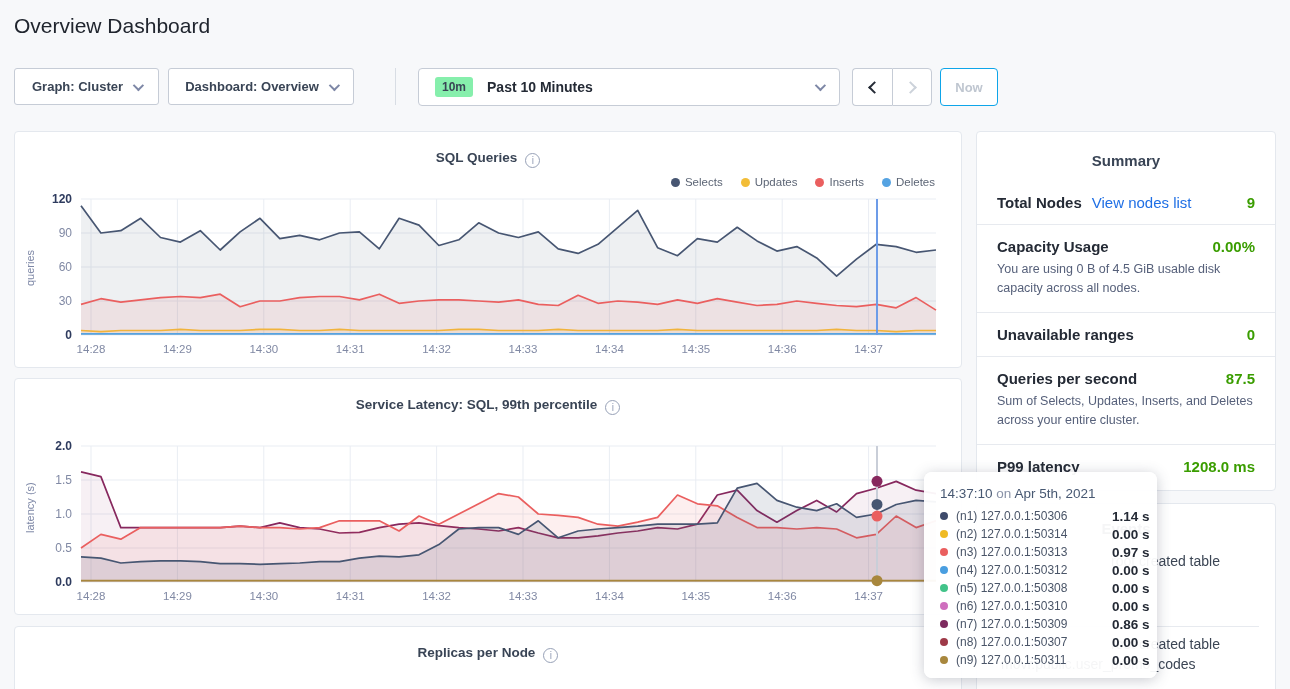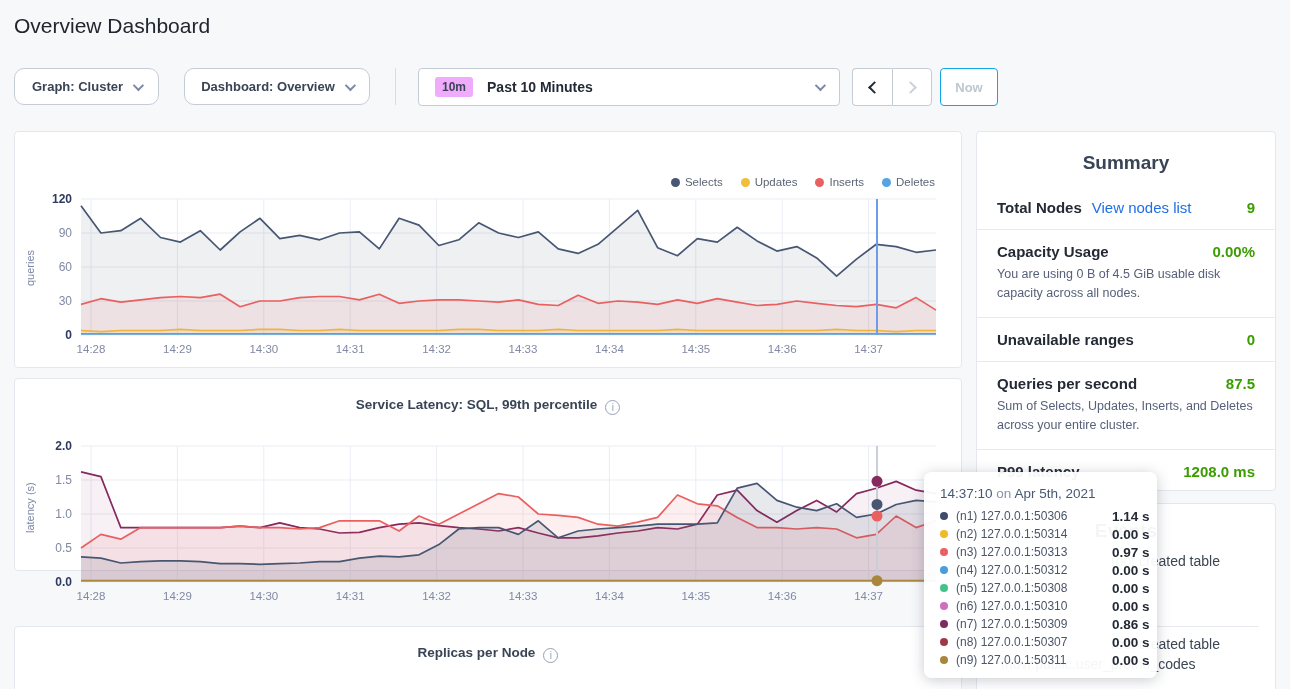--- a/index.html
+++ b/index.html
@@ -2,28 +2,28 @@
 <html><head>
 <meta charset="utf-8">
 <style>
   * { margin:0; padding:0; box-sizing:border-box; }
   html,body { width:1290px; height:689px; overflow:hidden; }
   body { position:relative; background:#f7f8fa; font-family:"Liberation Sans", sans-serif; color:#242a35; }
 
   .page-title { position:absolute; left:14px; top:14px; font-size:21px; font-weight:500; color:#20252e; }
 
   
-  .dd { position:absolute; top:68px; height:37px; background:#fff; border:1px solid #c6ccd6; border-radius:10px;
+  .dd { position:absolute; top:68px; height:37px; background:#fff; border:1px solid #c6ccd6; border-radius:3px;
         display:flex; align-items:center; justify-content:center; gap:10px; font-size:13px; font-weight:700; color:#394455; cursor:pointer; }
   .chev { width:8px; height:8px; border-right:2px solid #7d87a6; border-bottom:2px solid #7d87a6;
           transform:rotate(45deg) translateY(-2px); display:inline-block; }
   .divider-v { position:absolute; left:395px; top:68px; width:1px; height:37px; background:#d8dde4; }
   .time-picker { position:absolute; left:418px; top:68px; width:422px; height:38px; background:#fff; border:1px solid #c6ccd6;
                  border-radius:4px; display:flex; align-items:center; padding:0 16px; gap:14px; cursor:pointer; }
-  .time-badge { background:#f0abfc; color:#394455; font-size:12px; font-weight:700; border-radius:3px; padding:3px 7px; }
+  .time-badge { background:#86efac; color:#394455; font-size:12px; font-weight:700; border-radius:3px; padding:3px 7px; }
   .time-label { font-size:14px; font-weight:700; color:#242a35; flex:1; }
   .pager { position:absolute; left:852px; top:68px; height:38px; display:flex; }
   .pager button { width:40px; height:38px; background:#fff; border:1px solid #c6ccd6; cursor:pointer; position:relative; }
   .pager button:first-child { border-radius:4px 0 0 4px; border-right:none; }
   .pager button:last-child  { border-radius:0 4px 4px 0; }
   .arrow { width:9px; height:9px; border-right:2.5px solid #242a35; border-bottom:2.5px solid #242a35; display:inline-block; }
   .arrow.left  { transform:rotate(135deg); margin-left:3px; }
   .arrow.right { transform:rotate(-45deg); margin-right:3px; border-color:#ccd2da; }
   .now-btn { position:absolute; left:940px; top:68px; width:58px; height:38px; background:#fff; border:1px solid #0ea5e9;
              border-radius:4px; font-size:13px; font-weight:700; color:#bfc6d0; cursor:default; }
@@ -35,21 +35,21 @@
                font-size:10px; line-height:13px; color:#97a1b7; text-align:center; font-style:normal; font-weight:400;
                vertical-align:-2px; margin-left:8px; }
   .ylabel { position:absolute; left:2px; top:135px; width:26px; text-align:center; transform:rotate(-90deg);
             transform-origin:center; font-size:11px; color:#7d87a6; white-space:nowrap; }
   .legend { position:absolute; right:26px; top:44px; display:flex; gap:18px; }
   .legend-item { display:flex; align-items:center; gap:5px; font-size:11.5px; color:#5c6575; }
   .legend-dot { width:9px; height:9px; border-radius:50%; }
   .chart-svg-wrap { position:absolute; left:20px; top:60px; width:912px; height:172px; }
 
   
-  .panel-title { text-align:center; font-size:19px; font-weight:700; color:#394455; padding-top:20px; }
+  .panel-title { text-align:center; font-size:15px; font-weight:700; color:#394455; padding-top:20px; }
   .metric-row { padding:13px 20px; border-bottom:1px solid #e7eaef; }
   .metric-row:last-child { border-bottom:none; }
   .metric-head { display:flex; align-items:center; gap:10px; }
   .metric-label { font-size:15px; font-weight:700; color:#242a35; }
   .metric-link { font-size:15px; font-weight:400; color:#1f6fe5; cursor:pointer; }
   .metric-value { margin-left:auto; font-size:15px; font-weight:700; color:#3a9d00; }
   .metric-desc { font-size:12.5px; color:#56607a; line-height:1.55; margin-top:5px; }
   .metric-desc:empty { display:none; }
 
   
@@ -68,37 +68,38 @@
 </style>
 </head>
 <body>
 
 <h1 class="page-title">Overview Dashboard</h1>
 
 <div class="dd" style="left:14px; width:145px;">
   <span>Graph: Cluster</span>
   <span class="chev"></span>
 </div>
-<div class="dd" style="left:184px; width:186px;">
+<div class="dd" style="left:168px; width:186px;">
   <span>Dashboard: Overview</span>
   <span class="chev"></span>
 </div>
 <div class="divider-v"></div>
 <div class="time-picker">
   <span class="time-badge">10m</span>
   <span class="time-label">Past 10 Minutes</span>
   <span class="chev"></span>
 </div>
 <div class="pager">
   <button><span class="arrow left"></span></button>
   <button><span class="arrow right"></span></button>
 </div>
 <button class="now-btn">Now</button>
 
 <div class="card" style="left:14px; top:131px; width:948px; height:237px;">
+  <div class="chart-title"><span>SQL Queries</span><span class="info-icon">i</span></div>
   <div class="legend">
       <div class="legend-item">
         <span class="legend-dot" style="background: rgb(71, 86, 114);"></span>
         <span>Selects</span>
       </div>
       <div class="legend-item">
         <span class="legend-dot" style="background: rgb(242, 189, 56);"></span>
         <span>Updates</span>
       </div>
       <div class="legend-item">
@@ -149,21 +150,21 @@
         <polygon points="46,143 46.0,138.5 65.9,139.6 85.8,138.5 105.7,138.5 125.5,138.5 145.4,137.3 165.3,138.5 185.2,138.5 205.1,138.5 225.0,137.3 244.8,137.3 264.7,138.5 284.6,138.5 304.5,137.3 324.4,138.5 344.3,138.5 364.1,138.5 384.0,138.5 403.9,138.5 423.8,137.3 443.7,137.3 463.6,138.5 483.4,138.5 503.3,138.5 523.2,137.3 543.1,138.5 563.0,138.5 582.9,138.5 602.7,138.5 622.6,138.5 642.5,137.3 662.4,138.5 682.3,138.5 702.2,138.5 722.0,138.5 741.9,138.5 761.8,138.5 781.7,138.5 801.6,137.3 821.5,138.5 841.3,138.5 861.2,139.6 881.1,138.5 901.0,138.5 901,143" fill="rgba(242,189,56,0.10)" stroke="none"></polygon>
         <polyline points="46.0,138.5 65.9,139.6 85.8,138.5 105.7,138.5 125.5,138.5 145.4,137.3 165.3,138.5 185.2,138.5 205.1,138.5 225.0,137.3 244.8,137.3 264.7,138.5 284.6,138.5 304.5,137.3 324.4,138.5 344.3,138.5 364.1,138.5 384.0,138.5 403.9,138.5 423.8,137.3 443.7,137.3 463.6,138.5 483.4,138.5 503.3,138.5 523.2,137.3 543.1,138.5 563.0,138.5 582.9,138.5 602.7,138.5 622.6,138.5 642.5,137.3 662.4,138.5 682.3,138.5 702.2,138.5 722.0,138.5 741.9,138.5 761.8,138.5 781.7,138.5 801.6,137.3 821.5,138.5 841.3,138.5 861.2,139.6 881.1,138.5 901.0,138.5" fill="none" stroke="#f2bd38" stroke-width="1.7" stroke-linejoin="round"></polyline>
         <polygon points="46,143 46.0,112.4 65.9,106.7 85.8,110.1 105.7,107.9 125.5,105.6 145.4,104.5 165.3,105.6 185.2,102.2 205.1,114.7 225.0,109.0 244.8,109.0 264.7,105.6 284.6,104.5 304.5,104.5 324.4,107.9 344.3,102.2 364.1,111.3 384.0,109.0 403.9,107.9 423.8,107.9 443.7,109.0 463.6,110.1 483.4,107.9 503.3,112.4 523.2,113.5 543.1,103.3 563.0,111.3 582.9,109.0 602.7,110.1 622.6,112.4 642.5,107.9 662.4,111.3 682.3,106.7 702.2,110.1 722.0,113.5 741.9,112.4 761.8,109.0 781.7,111.3 801.6,113.5 821.5,114.7 841.3,112.4 861.2,115.8 881.1,105.6 901.0,118.1 901,143" fill="rgba(234,95,95,0.10)" stroke="none"></polygon>
         <polyline points="46.0,112.4 65.9,106.7 85.8,110.1 105.7,107.9 125.5,105.6 145.4,104.5 165.3,105.6 185.2,102.2 205.1,114.7 225.0,109.0 244.8,109.0 264.7,105.6 284.6,104.5 304.5,104.5 324.4,107.9 344.3,102.2 364.1,111.3 384.0,109.0 403.9,107.9 423.8,107.9 443.7,109.0 463.6,110.1 483.4,107.9 503.3,112.4 523.2,113.5 543.1,103.3 563.0,111.3 582.9,109.0 602.7,110.1 622.6,112.4 642.5,107.9 662.4,111.3 682.3,106.7 702.2,110.1 722.0,113.5 741.9,112.4 761.8,109.0 781.7,111.3 801.6,113.5 821.5,114.7 841.3,112.4 861.2,115.8 881.1,105.6 901.0,118.1" fill="none" stroke="#ea5f5f" stroke-width="1.7" stroke-linejoin="round"></polyline>
         <polygon points="46,143 46.0,141.9 65.9,141.9 85.8,141.9 105.7,141.9 125.5,141.9 145.4,141.9 165.3,141.9 185.2,141.9 205.1,141.9 225.0,141.9 244.8,141.9 264.7,141.9 284.6,141.9 304.5,141.9 324.4,141.9 344.3,141.9 364.1,141.9 384.0,141.9 403.9,141.9 423.8,141.9 443.7,141.9 463.6,141.9 483.4,141.9 503.3,141.9 523.2,141.9 543.1,141.9 563.0,141.9 582.9,141.9 602.7,141.9 622.6,141.9 642.5,141.9 662.4,141.9 682.3,141.9 702.2,141.9 722.0,141.9 741.9,141.9 761.8,141.9 781.7,141.9 801.6,141.9 821.5,141.9 841.3,141.9 861.2,141.9 881.1,141.9 901.0,141.9 901,143" fill="rgba(85,163,226,0.08)" stroke="none"></polygon>
         <polyline points="46.0,141.9 65.9,141.9 85.8,141.9 105.7,141.9 125.5,141.9 145.4,141.9 165.3,141.9 185.2,141.9 205.1,141.9 225.0,141.9 244.8,141.9 264.7,141.9 284.6,141.9 304.5,141.9 324.4,141.9 344.3,141.9 364.1,141.9 384.0,141.9 403.9,141.9 423.8,141.9 443.7,141.9 463.6,141.9 483.4,141.9 503.3,141.9 523.2,141.9 543.1,141.9 563.0,141.9 582.9,141.9 602.7,141.9 622.6,141.9 642.5,141.9 662.4,141.9 682.3,141.9 702.2,141.9 722.0,141.9 741.9,141.9 761.8,141.9 781.7,141.9 801.6,141.9 821.5,141.9 841.3,141.9 861.2,141.9 881.1,141.9 901.0,141.9" fill="none" stroke="#55a3e2" stroke-width="1.7" stroke-linejoin="round"></polyline>
         <line x1="842.005" x2="842.005" y1="7" y2="143" stroke="#6d9ce8" stroke-width="2"></line>
       </svg></div>
 </div>
 
-<div class="card" style="left:14px; top:378px; width:948px; height:193px;">
+<div class="card" style="left:14px; top:378px; width:948px; height:237px;">
   <div class="chart-title"><span>Service Latency: SQL, 99th percentile</span><span class="info-icon">i</span></div>
   <div class="ylabel">latency (s)</div>
   <div class="chart-svg-wrap"><svg width="912" height="172" viewBox="0 0 912 172">
         <g>
           <line x1="46" x2="901" y1="143" y2="143" stroke="#e9edf3" stroke-width="1"></line>
           <line x1="46" x2="901" y1="109" y2="109" stroke="#e9edf3" stroke-width="1"></line>
           <line x1="46" x2="901" y1="75" y2="75" stroke="#e9edf3" stroke-width="1"></line>
           <line x1="46" x2="901" y1="41" y2="41" stroke="#e9edf3" stroke-width="1"></line>
           <line x1="46" x2="901" y1="7" y2="7" stroke="#e9edf3" stroke-width="1"></line>
           <line x1="56" x2="56" y1="7" y2="143" stroke="#e9edf3" stroke-width="1"></line>

